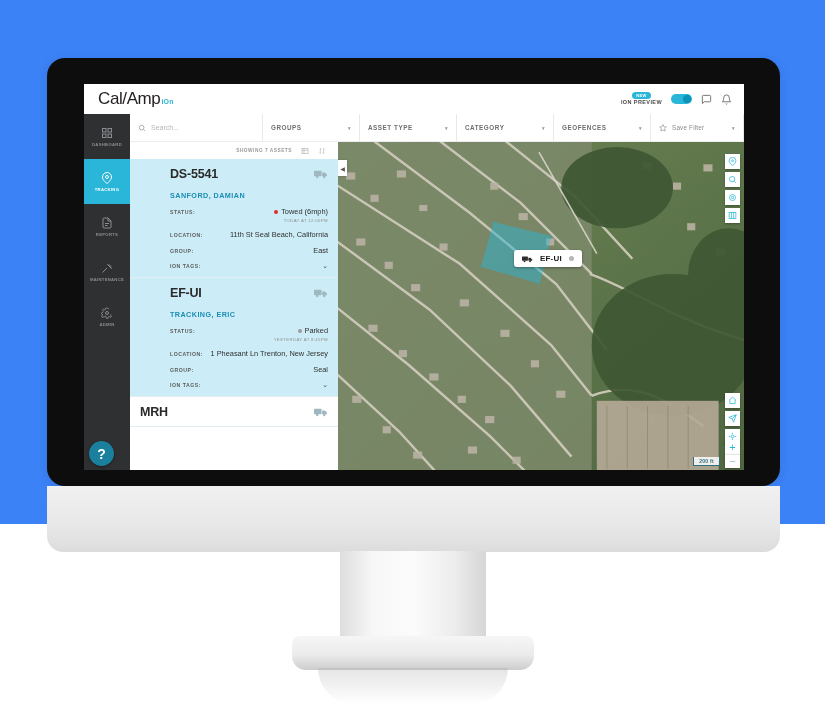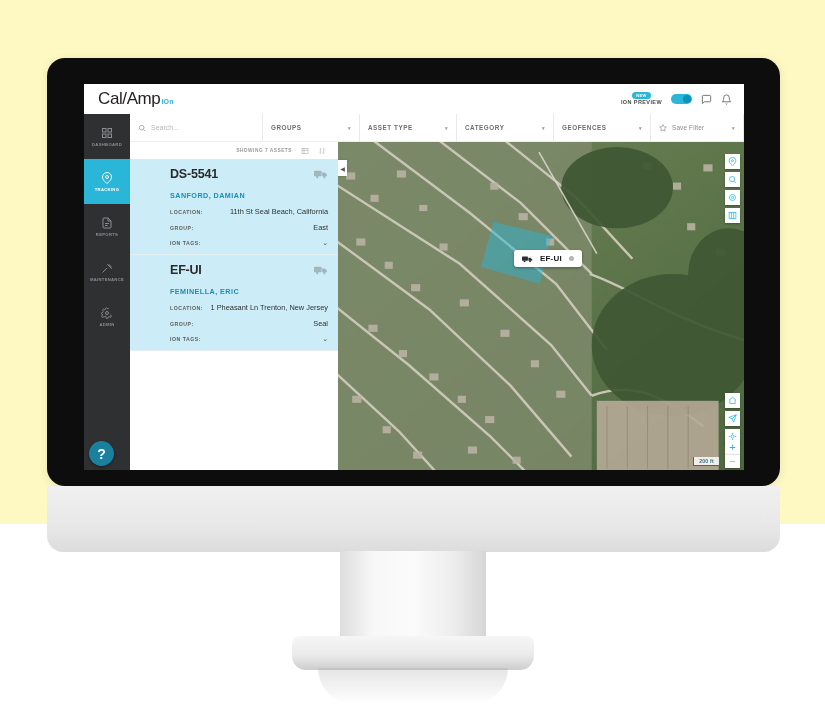--- a/index.html
+++ b/index.html
@@ -2,21 +2,21 @@
 <html><head>
 <meta charset="utf-8">
 <style>
   * { box-sizing: border-box; margin: 0; padding: 0; }
   html, body {
     width: 825px; height: 704px;
     background: #ffffff;
     font-family: "Liberation Sans", sans-serif;
     overflow: hidden;
   }
-  .stage { position: relative; width: 825px; height: 524px; background:#fef9c3; }
+  .stage { position: relative; width: 825px; height: 524px; background:#3b82f6; }
 
   
   .monitor {
     position: absolute; left: 47px; top: 58px;
     width: 733px; height: 428px;
     background: #0d0d0d;
     border-radius: 18px;
     box-shadow: 0 2px 10px rgba(0,0,0,0.10);
   }
   .monitor-chin {
@@ -377,20 +377,30 @@
                   <svg viewBox="0 0 26 16" fill="currentColor">
                     <rect x="0" y="2" width="14" height="10" rx="1"></rect>
                     <path d="M15 5h5l4 4v3h-9z"></path>
                     <circle cx="6" cy="13.5" r="2.2"></circle>
                       <circle cx="19" cy="13.5" r="2.2"></circle>
                   </svg>
                 </span>
               </div>
               <div class="asset-driver">SANFORD, DAMIAN</div>
 
+              <div class="row">
+                <span class="row-label">STATUS:</span>
+                <span>
+                  <span class="status-val">
+                    <span class="dot" style="background:#e02b2b"></span>
+                    <span class="row-val">Towed (6mph)</span>
+                  </span>
+                  <div class="sub-time">TODAY AT 12:00PM</div>
+                </span>
+              </div>
 
               <div class="row">
                 <span class="row-label">LOCATION:</span>
                 <span class="row-val">11th St Seal Beach, California</span>
               </div>
 
               <div class="row">
                 <span class="row-label">GROUP:</span>
                 <span class="row-val">East</span>
               </div>
@@ -406,39 +416,62 @@
                 <span class="asset-name">EF-UI</span>
                 <span class="truck-ico">
                   <svg viewBox="0 0 26 16" fill="currentColor">
                     <rect x="0" y="2" width="14" height="10" rx="1"></rect>
                     <path d="M15 5h5l4 4v3h-9z"></path>
                     <circle cx="6" cy="13.5" r="2.2"></circle>
                       <circle cx="19" cy="13.5" r="2.2"></circle>
                   </svg>
                 </span>
               </div>
-              <div class="asset-driver">FEMINELLA, ERIC</div>
-
+              <div class="asset-driver">TRACKING, ERIC</div>
+
+              <div class="row">
+                <span class="row-label">STATUS:</span>
+                <span>
+                  <span class="status-val">
+                    <span class="dot" style="background:#9b9b9b"></span>
+                    <span class="row-val">Parked</span>
+                  </span>
+                  <div class="sub-time">YESTERDAY AT 8:45PM</div>
+                </span>
+              </div>
 
               <div class="row">
                 <span class="row-label">LOCATION:</span>
                 <span class="row-val">1 Pheasant Ln Trenton, New Jersey</span>
               </div>
 
               <div class="row">
                 <span class="row-label">GROUP:</span>
                 <span class="row-val">Seal</span>
               </div>
 
               <div class="row">
                 <span class="row-label">ION TAGS:</span>
                 <span class="chev-down">⌄</span>
               </div>
             </div>
 
+            <div class="asset-card plain">
+              <div class="card-top">
+                <span class="asset-name">MRH</span>
+                <span class="truck-ico">
+                  <svg viewBox="0 0 26 16" fill="currentColor">
+                    <rect x="0" y="2" width="14" height="10" rx="1"></rect>
+                    <path d="M15 5h5l4 4v3h-9z"></path>
+                    <circle cx="6" cy="13.5" r="2.2"></circle>
+                      <circle cx="19" cy="13.5" r="2.2"></circle>
+                  </svg>
+                </span>
+              </div>
+            </div>
 
           </div>
 
           <div class="map">
             <svg class="map-bg" viewBox="0 0 400 340" preserveAspectRatio="none">
               <defs>
                 <linearGradient id="gveg" x1="0" y1="0" x2="1" y2="1">
                   <stop offset="0%" stop-color="#6f8656"></stop>
                     <stop offset="100%" stop-color="#4e6640"></stop>
                 </linearGradient>

